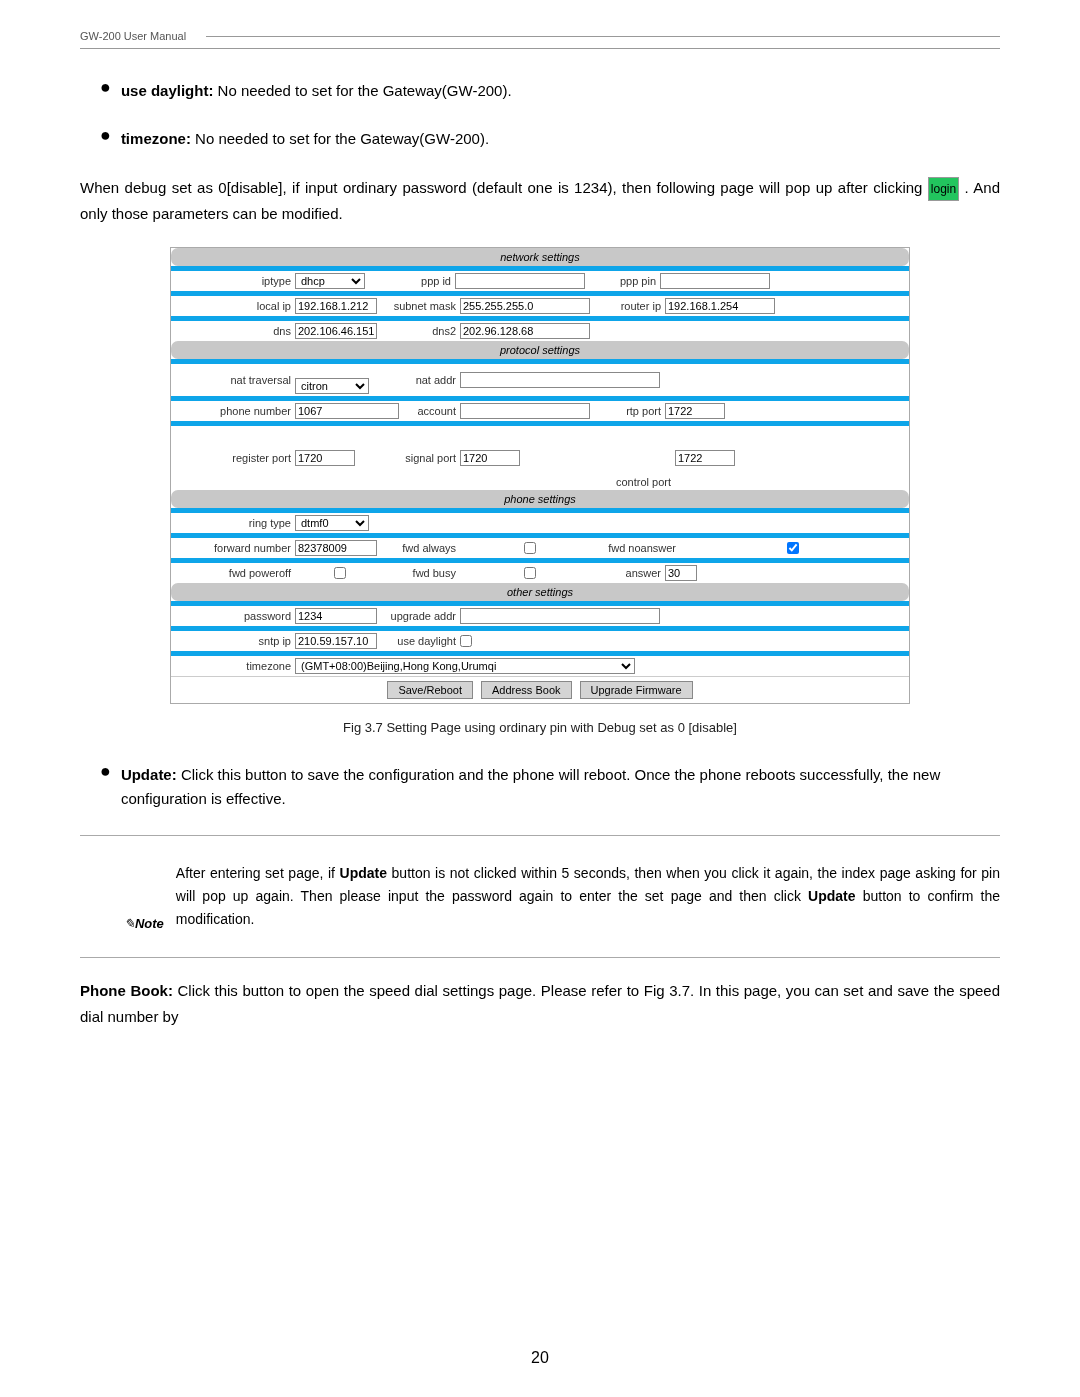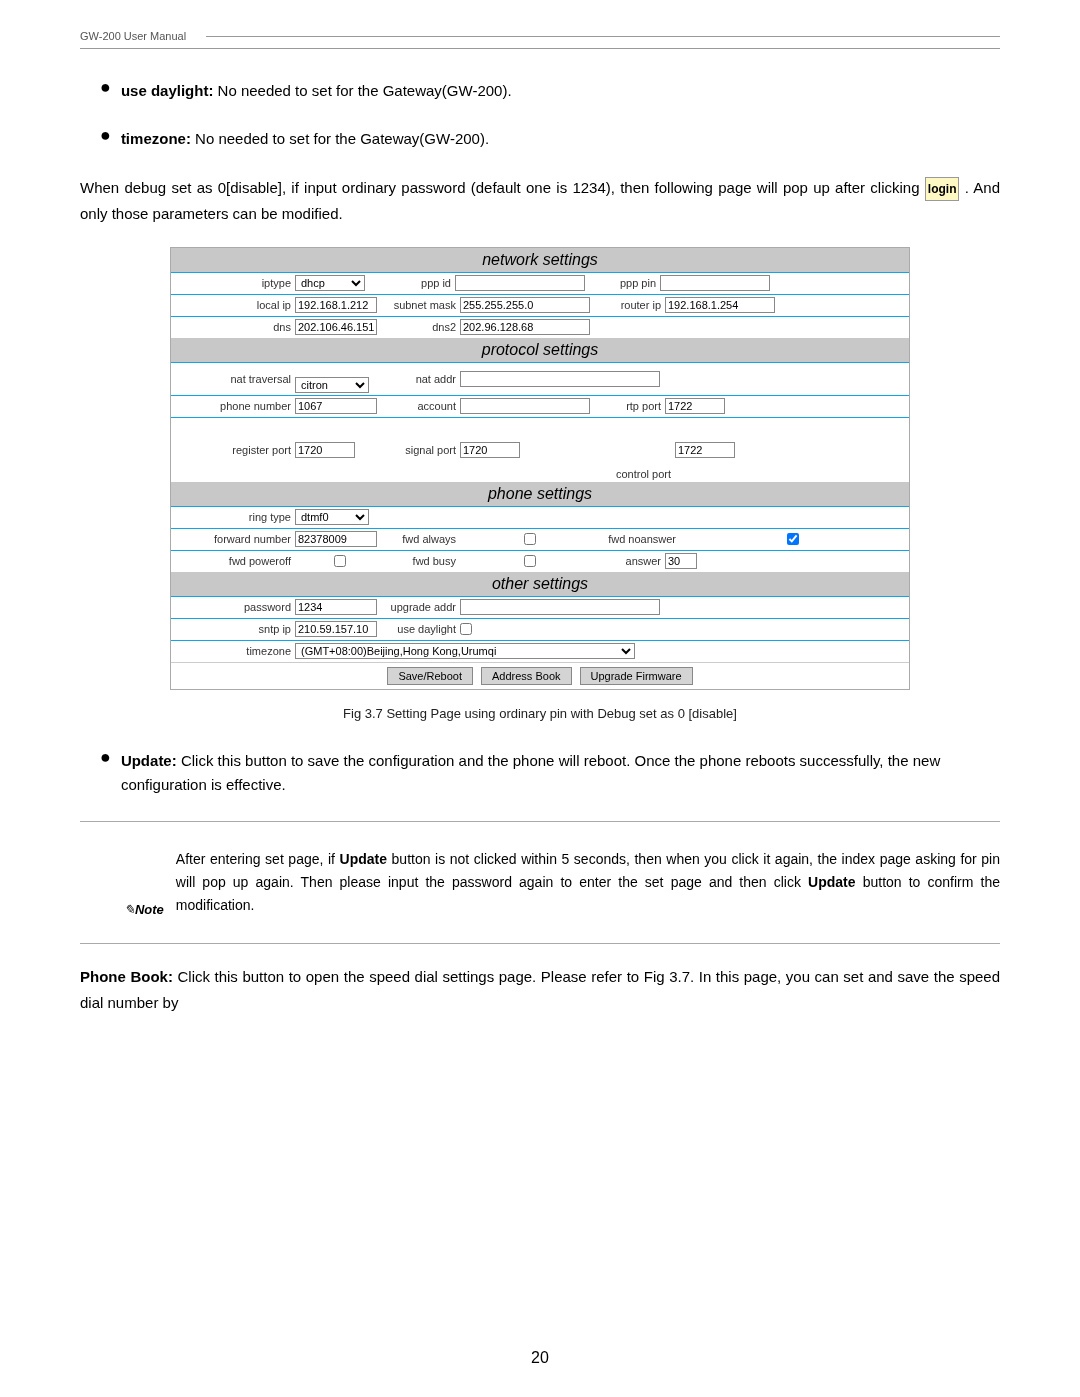--- a/index.html
+++ b/index.html
@@ -56,45 +56,45 @@
     }
     .paragraph {
       font-size: 15px;
       line-height: 1.7;
       margin-bottom: 20px;
       text-align: justify;
     }
     .login-btn {
       display: inline-block;
       border: 1px solid #999;
-      background: #fef9c3;
+      background: #22c55e;
       padding: 1px 2px;
       font-size: 12px;
       font-family: Arial, sans-serif;
-      font-weight: bold;
     }
     
     .settings-figure {
       border: 1px solid #aaa;
       margin: 20px auto 16px auto;
       width: 740px;
       font-size: 11px;
       font-family: Arial, sans-serif;
     }
     .settings-section-header {
       background: #c8c8c8;
       text-align: center;
       padding: 3px 0;
-      font-size: 16px;
+      font-size: 11px;
       font-style: italic;
+      border-radius: 7px;
     }
     .settings-row {
       display: flex;
       align-items: center;
-      border-top: 1px solid #0ea5e9;
+      border-top: 5px solid #0ea5e9;
       padding: 2px 4px;
       min-height: 22px;
     }
     .settings-row:first-child {
       border-top: none;
     }
     .cell-label {
       color: #333;
       font-size: 11px;
       text-align: right;
@@ -297,21 +297,21 @@
         </div>
       </div>
     </div>
 
     <div class="settings-row">
       <div class="flex-row">
         <div class="col" style="width:120px; justify-content:flex-end; padding-right:4px;">
           <span class="cell-label">phone number</span>
         </div>
         <div class="col" style="width:90px;">
-          <input class="cell-input" style="width: 82px;" value="1067">
+          <input class="cell-input" style="width: 104px;" value="1067">
         </div>
         <div class="col" style="width:75px; justify-content:flex-end; padding-right:4px;">
           <span class="cell-label">account</span>
         </div>
         <div class="col" style="width:140px;">
           <input class="cell-input" style="width: 130px;" value="">
         </div>
         <div class="col" style="width:65px; justify-content:flex-end; padding-right:4px;">
           <span class="cell-label">rtp port</span>
         </div>

